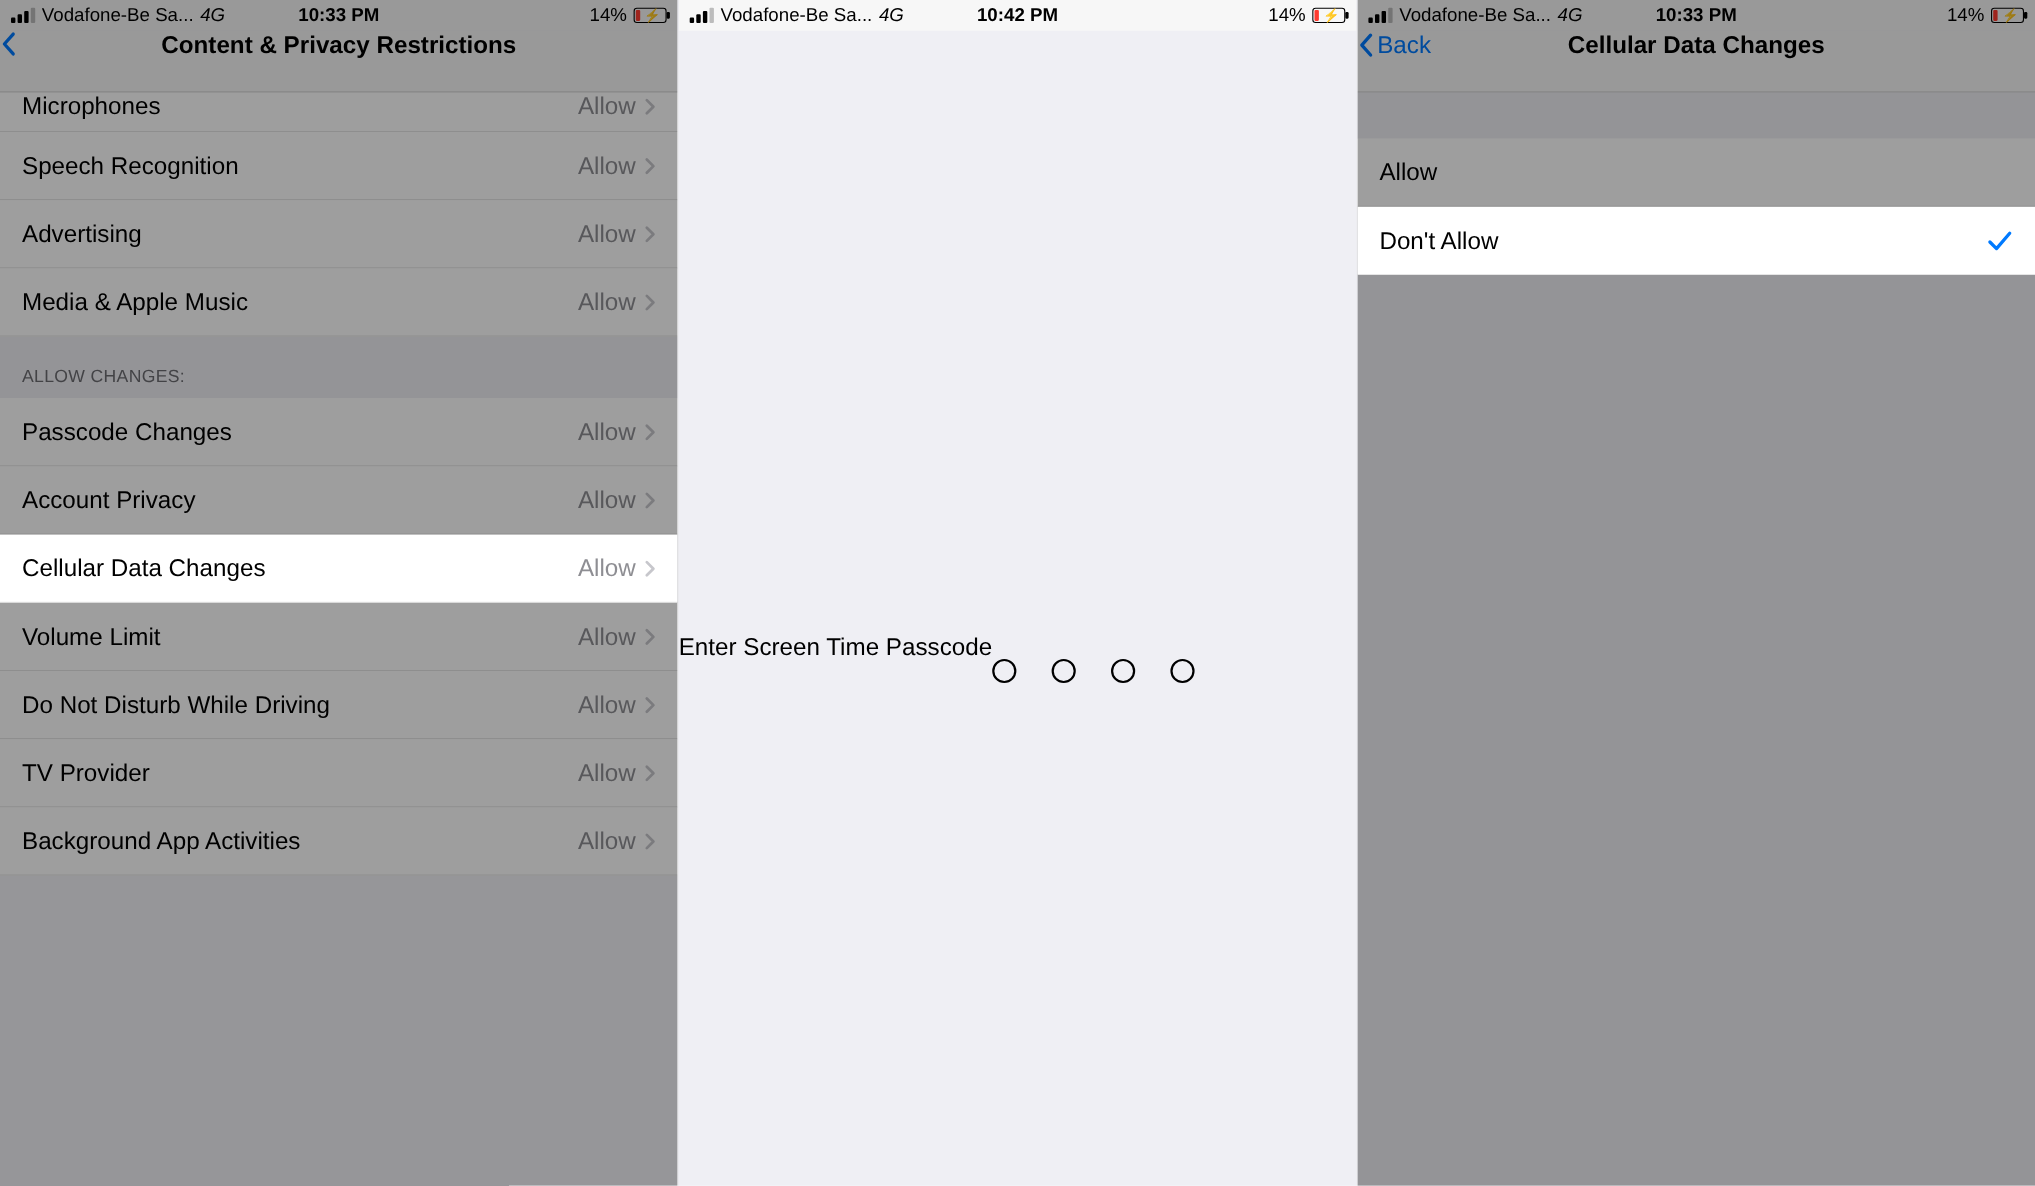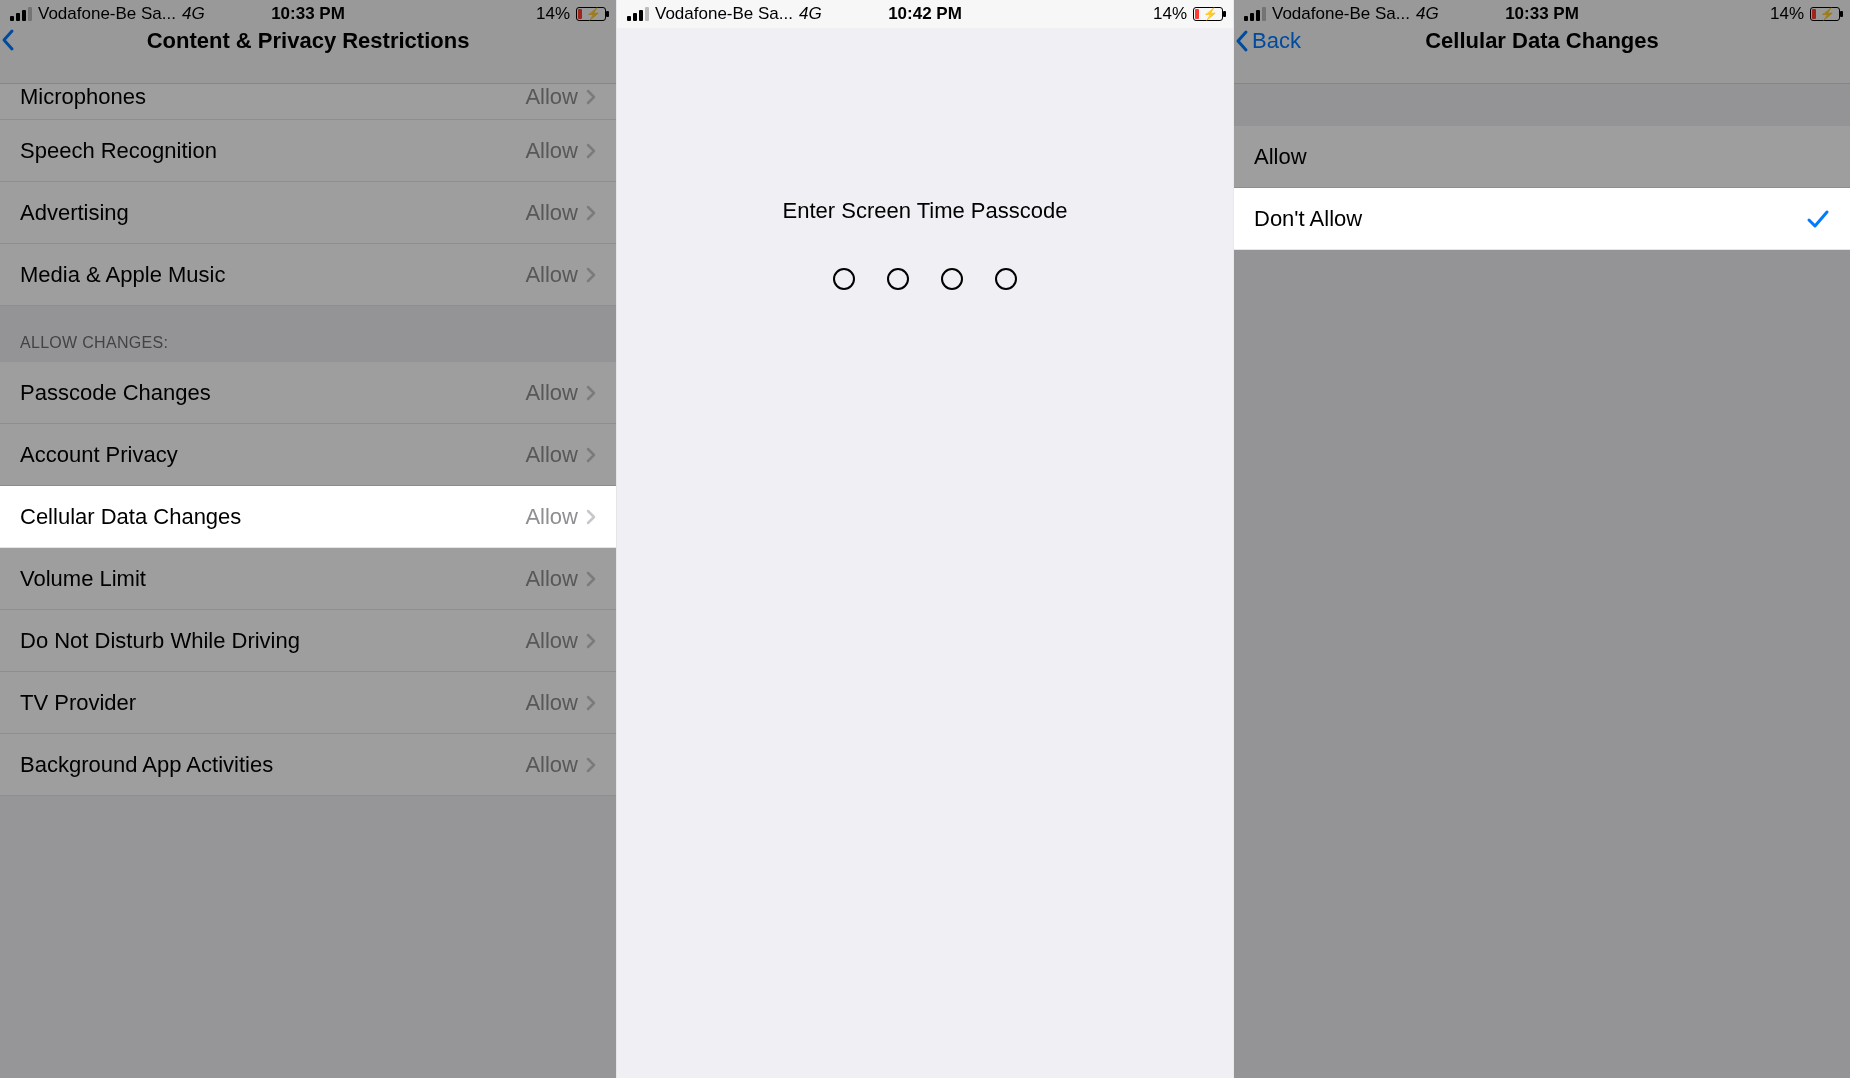--- a/index.html
+++ b/index.html
@@ -124,21 +124,21 @@
     width: 30px;
     display: flex;
     justify-content: flex-end;
   }
 
   
   .passcode-body {
     background: #efeff4;
     height: calc(100% - 84px);
     display: flex;
-    flex-direction: column;
+    flex-direction: row;
     align-items: center;
     padding-top: 170px;
   }
   .passcode-prompt {
     font-size: 22px;
     font-weight: 500;
     color: #000;
     margin-bottom: 44px;
   }
   .dots {

